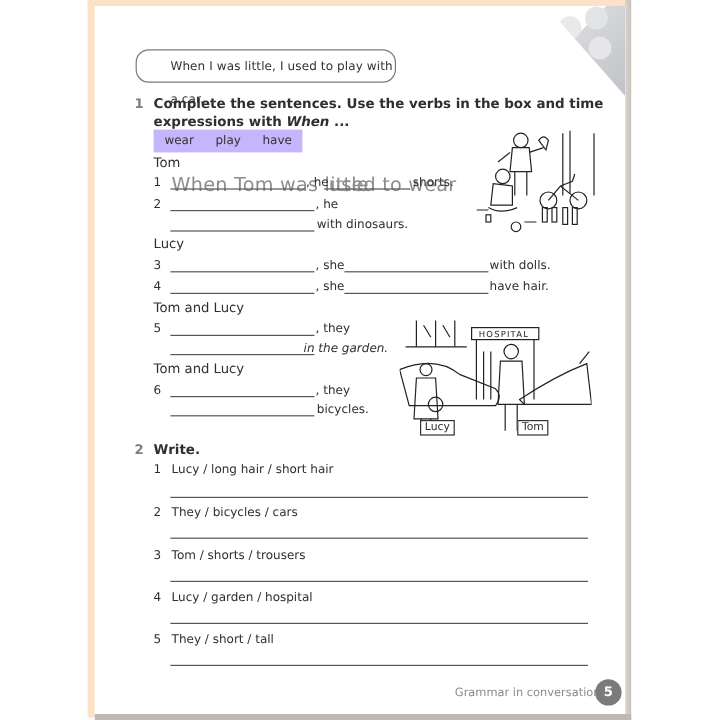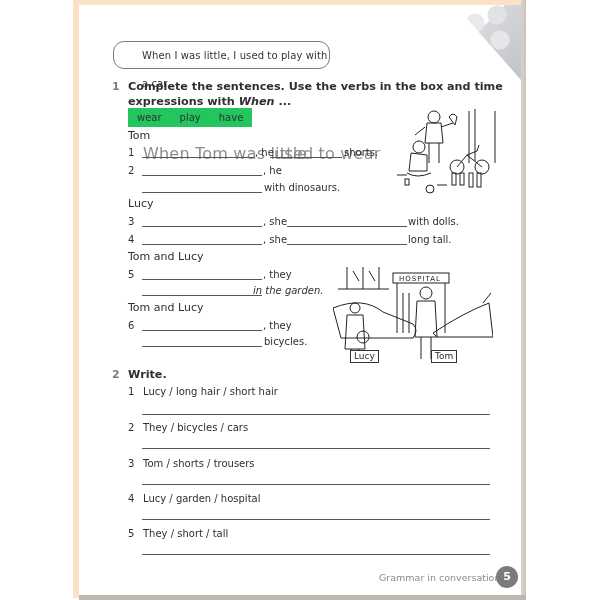--- a/index.html
+++ b/index.html
@@ -31,21 +31,21 @@
       color:#333; letter-spacing:0.1px;
     }
     .ex-num {
       position:absolute; font-weight:bold; font-size:11px; color:#7d7d7d;
     }
     .ex-title {
       position:absolute; font-weight:bold; font-size:11.2px; color:#2f2f2f; line-height:15px;
     }
     .ex-title i { font-style:italic; }
     .verb-box {
-      position:absolute; left:49px; top:103px; width:124px; height:19px; background:#22c55e;
+      position:absolute; left:49px; top:103px; width:124px; height:19px; background:#c4b5fd;
       display:flex; align-items:center; font-size:10px; color:#333;
     }
     .verb-box span { margin-left:9px; margin-right:6px; }
     .t { position:absolute; font-size:10px; color:#2f2f2f; white-space:nowrap; }
     .lbl { position:absolute; font-size:11px; color:#2f2f2f; }
     .num { position:absolute; font-size:10px; color:#2f2f2f; }
     .line { position:absolute; height:1px; background:#555; }
     .hand {
       position:absolute; font-size:16px; color:#8d8d8d; white-space:nowrap;
       font-family:"DejaVu Sans", sans-serif; letter-spacing:0.2px;
@@ -104,21 +104,21 @@
   <div class="num" style="left:49px; top:211px;">3</div>
   <div class="line" style="left:63px; top:221px; width:120px;"></div>
   <div class="t" style="left:184px; top:211px;">, she</div>
   <div class="line" style="left:208px; top:221px; width:120px;"></div>
   <div class="t" style="left:329px; top:211px;">with dolls.</div>
 
   <div class="num" style="left:49px; top:229px;">4</div>
   <div class="line" style="left:63px; top:239px; width:120px;"></div>
   <div class="t" style="left:184px; top:229px;">, she</div>
   <div class="line" style="left:208px; top:239px; width:120px;"></div>
-  <div class="t" style="left:329px; top:229px;">long tall.</div>
+  <div class="t" style="left:329px; top:229px;">have hair.</div>
 
   <div class="lbl" style="left:49px; top:245px;">Tom and Lucy</div>
 
   <div class="num" style="left:49px; top:264px;">5</div>
   <div class="line" style="left:63px; top:274px; width:120px;"></div>
   <div class="t" style="left:184px; top:264px;">, they</div>
   <div class="line" style="left:63px; top:290px; width:120px;"></div>
   <div class="t" style="left:174px; top:280px;font-style:italic;">in the garden.</div>
 
   <div class="lbl" style="left:49px; top:296px;">Tom and Lucy</div>

